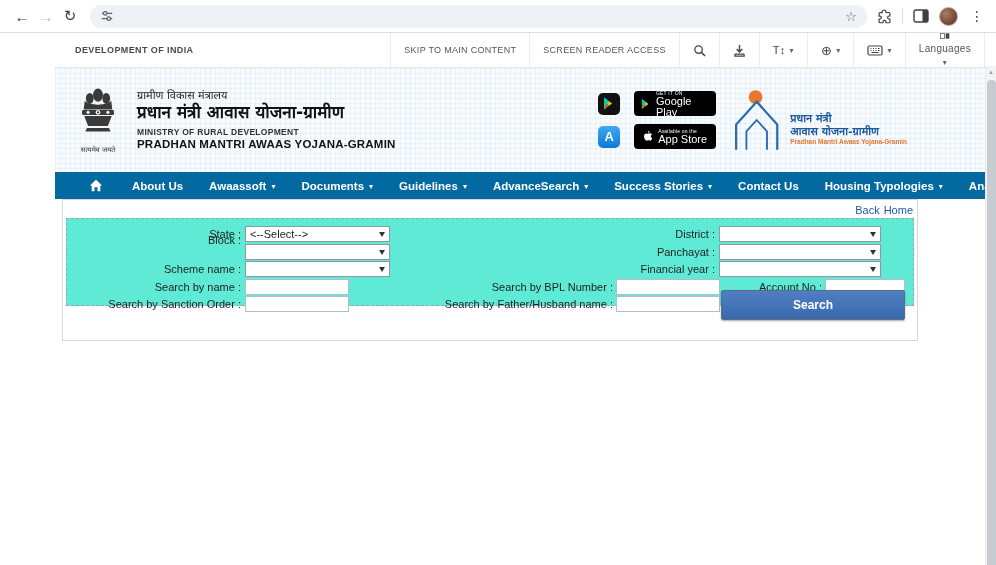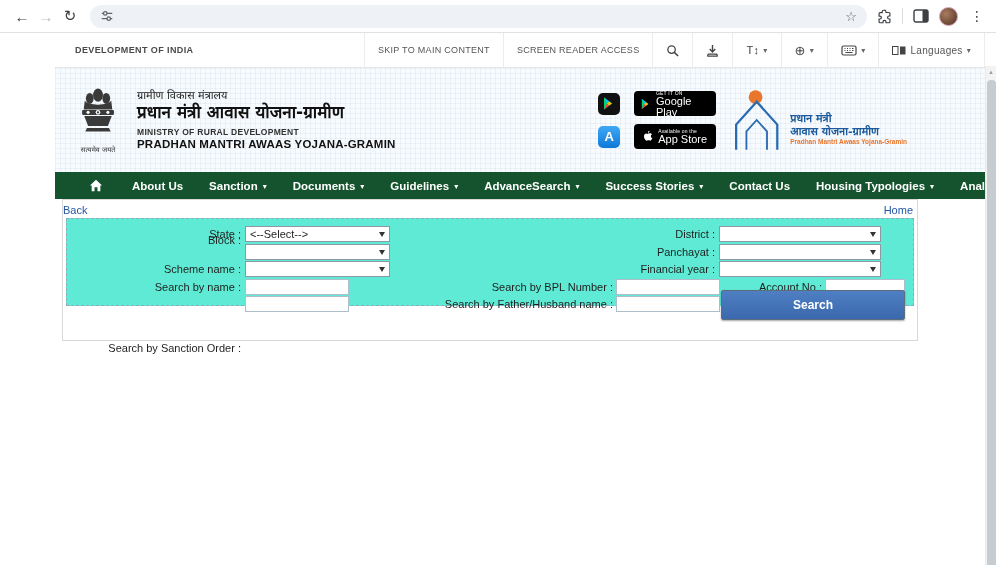--- a/index.html
+++ b/index.html
@@ -26,21 +26,21 @@
   .shell { margin-left:55px; width:930px; background:#fff; }
 
   
   .utility { height:35px; background:#fff; border-bottom:1px solid #e6e6e6;
     display:flex; align-items:stretch; }
   .gov { align-self:center; padding-left:20px; font-size:9px; font-weight:bold;
     color:#4a4a4a; letter-spacing:.4px; }
   .util-right { margin-left:auto; display:flex; align-items:stretch; }
   .util-item { display:flex; align-items:center; gap:4px; padding:0 13px;
     border-left:1px solid #ececec; font-size:9px; color:#555; letter-spacing:.3px; cursor:pointer; }
-  .util-item:last-child { border-right:1px solid #ececec; }
+  .util-item:last-child { border-right:1px solid #ececec;flex-direction:column; }
   .util-caret { font-size:8px; color:#666; }
   .tsize { font-size:11px; color:#444; }
   .contrast { font-size:13px; color:#444; }
 
   
   .header { height:104px; background:#f8fbfe;
     background-image:linear-gradient(rgba(27,90,155,0.055) 1px, transparent 1px),
       linear-gradient(90deg, rgba(27,90,155,0.055) 1px, transparent 1px);
     background-size:5px 5px; display:flex; align-items:center; }
   .brand { display:flex; align-items:center; padding-left:14px; gap:10px; }
@@ -65,31 +65,31 @@
     display:flex; align-items:center; gap:5px; padding:0 7px; cursor:pointer; }
   .badge .b1 { font-size:5px; letter-spacing:.2px; }
   .badge .b2 { font-size:11px; font-weight:normal; line-height:1; }
   .pmayg-logo { display:flex; align-items:flex-end; gap:2px; }
   .logo-text { font-family:"DejaVu Sans",sans-serif; line-height:1.2; padding-bottom:6px; }
   .logo-hi { font-size:11px; font-weight:bold; color:#1b5a9b; }
   .logo-en { font-size:6.5px; font-weight:bold; color:#e8762d;
     font-family:"Liberation Sans",sans-serif; }
 
   
-  .nav { height:27px; background:#14532d; display:flex; align-items:stretch; }
+  .nav { height:27px; background:#0369a1; display:flex; align-items:stretch; }
   .nav-item { display:flex; align-items:center; gap:5px; padding:0 13px; color:#fff;
     font-size:11.5px; font-weight:bold; cursor:pointer; white-space:nowrap; }
   .nav-item.home { padding:0 16px; margin-left:18px; }
   .nav-caret { font-size:8px; position:relative; top:1px; }
   .nav-item.last { margin-left:auto; margin-right:58px; }
 
   
   .content { background:#fff; }
   .panel { margin-left:7px; width:856px; border:1px solid #d8d8d8; background:#fff; }
-  .crumbs { height:17px; display:flex; justify-content:space-between; gap:24px; align-items:center;
+  .crumbs { height:17px; display:flex; justify-content:flex-end; gap:4px; align-items:center;
     padding:3px 4px 0 0; }
   .crumb { font-size:11px; color:#2257a4; cursor:pointer; }
   .formbox { position:relative; margin:1px 3px 0 3px; height:88px; background:#5eead4;
     border:1px dashed #8fa9bd; }
   .f-label { position:absolute; font-size:11px; color:#1f1f1f; text-align:right;
     white-space:nowrap; }
   .f-select { position:absolute; height:16px; background:#fff; border:1px solid #8c98a3;
     font-size:11px; line-height:14px; padding:0 14px 0 4px; cursor:pointer; color:#1f1f1f; }
   .sel-caret { position:absolute; right:4px; top:5px; width:0; height:0;
     border:3.5px solid transparent; border-top:5px solid #333; }
@@ -275,21 +275,21 @@
   <div class="nav">
     <div class="nav-item home">
       <svg class="icon-svg" width="14" height="13" viewBox="0 0 16 15">
         <path d="M8 1 15 7.5 13 7.5 13 14 9.7 14 9.7 9.5 6.3 9.5 6.3 14 3 14 3 7.5 1 7.5z" fill="#fff"></path>
       </svg>
     </div>
     <div class="nav-item">
       <span>About Us</span>
     </div>
     <div class="nav-item">
-      <span>Sanction</span>
+      <span>Awaassoft</span>
       <span class="nav-caret">▾</span>
     </div>
     <div class="nav-item">
       <span>Documents</span>
       <span class="nav-caret">▾</span>
     </div>
     <div class="nav-item">
       <span>Guidelines</span>
       <span class="nav-caret">▾</span>
     </div>
@@ -352,21 +352,21 @@
 
         <div class="f-label" style="left:4px;top:62px;width:170px;">Search by name :</div>
         <input class="f-input" style="left: 178px; top: 60px; width: 104px;">
         <div class="f-label" style="left:376px;top:62px;width:170px;">Search by BPL Number :</div>
         <input class="f-input" style="left: 549px; top: 60px; width: 104px;">
 
         <div class="f-label" style="left:656px;top:62px;width:99px;">Account No :</div>
 
         <input class="f-input" style="left: 758px; top: 60px; width: 80px;">
 
-        <div class="f-label" style="left:4px;top:79px;width:170px;margin-top:44px;">Search by Sanction Order :</div>
+        <div class="f-label" style="left:4px;top:79px;width:170px;">Search by Sanction Order :</div>
         <input class="f-input" style="left: 178px; top: 77px; width: 104px;">
         <div class="f-label" style="left:376px;top:79px;width:170px;">Search by Father/Husband name :</div>
         <input class="f-input" style="left: 549px; top: 77px; width: 104px;">
         <button class="search-btn">Search</button>
       </div>
 
       <div class="panel-spacer"></div>
     </div>
   </div>
 

